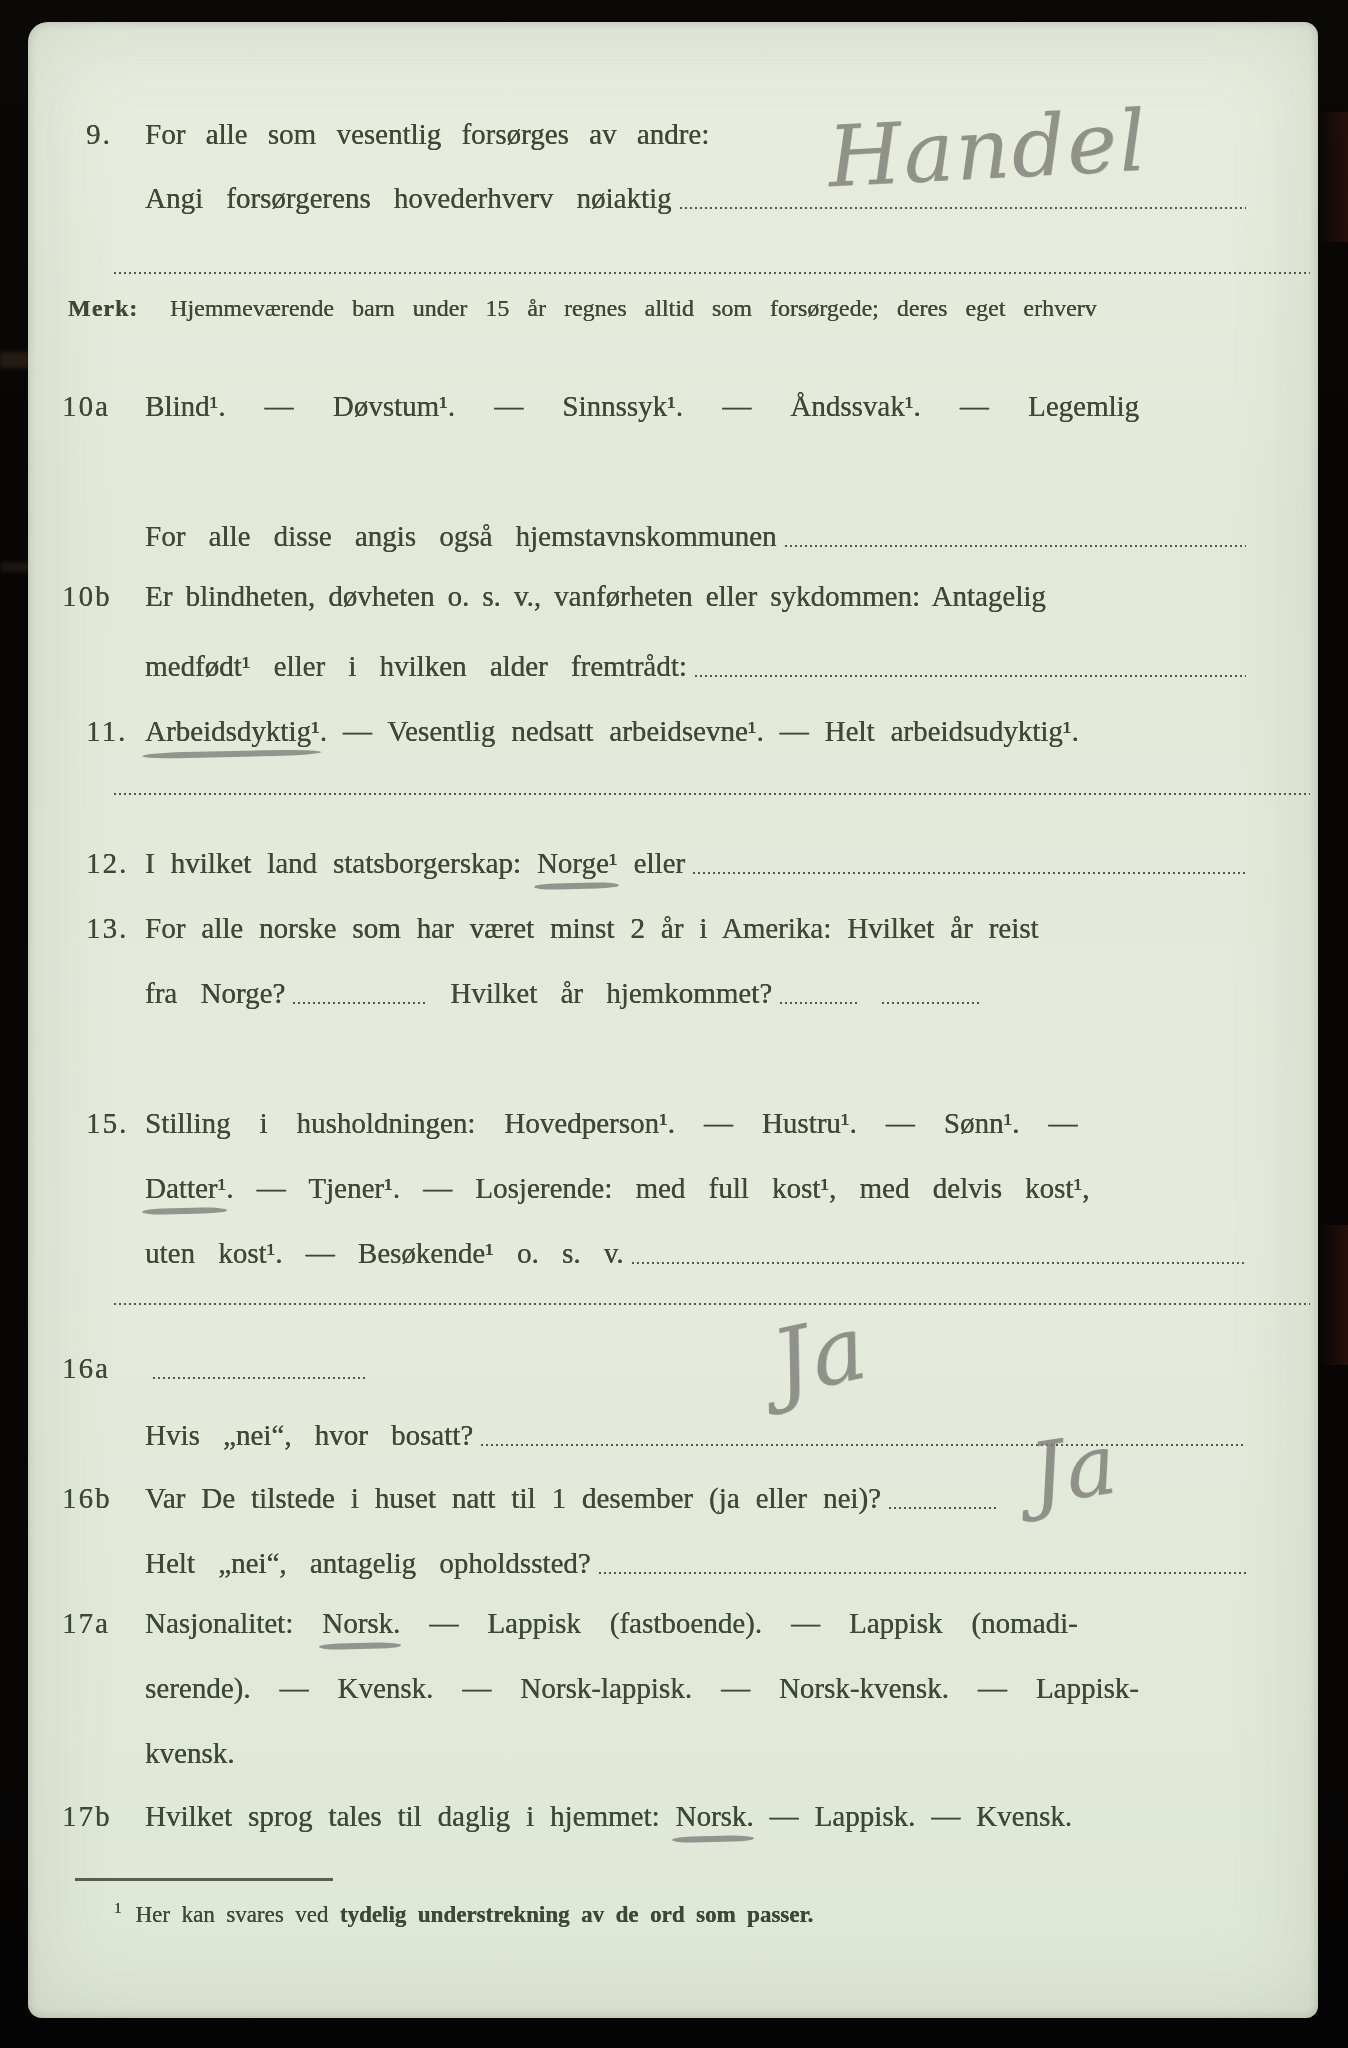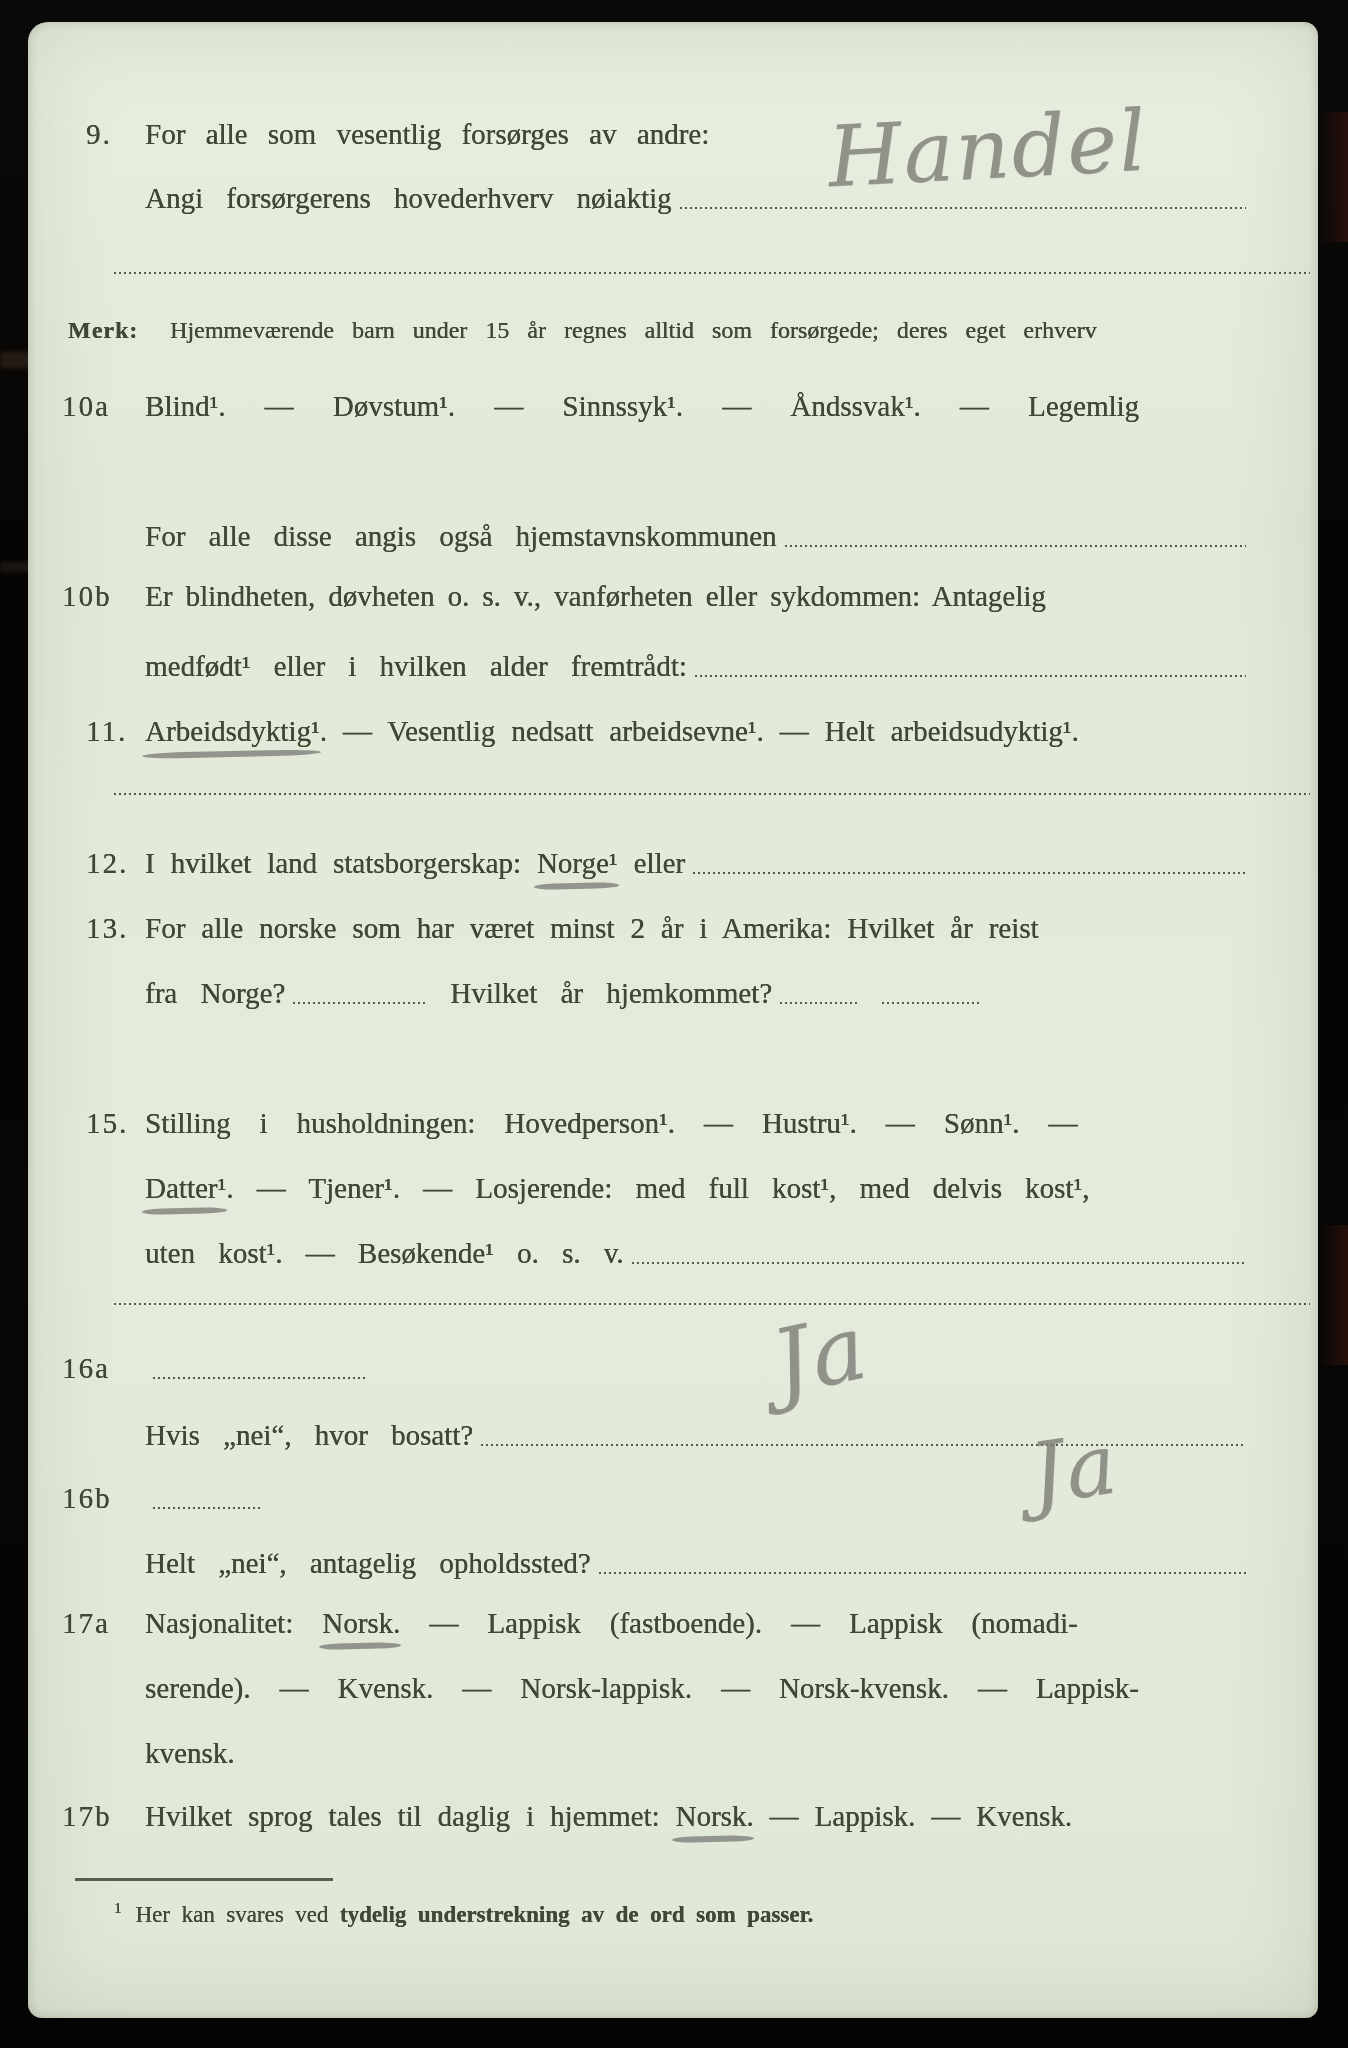--- a/index.html
+++ b/index.html
@@ -44,21 +44,21 @@
     background:#8b8b85;border-radius:45% 55% 50% 50% / 100% 100% 90% 90%;
     transform:rotate(-1.3deg);opacity:.9;
   }
   .hand{
     position:absolute;color:#7c7c76;opacity:.8;
     font-family:"DejaVu Serif", serif;font-style:italic;letter-spacing:2px;
     text-shadow:0.5px 0.5px 0 rgba(124,124,118,.5);
     white-space:nowrap;
   }
   .merk{position:absolute;font-size:24px;line-height:30px;word-spacing:.4em;
-    text-shadow:0.3px 0 0 currentColor;white-space:nowrap;margin-top:22px;}
+    text-shadow:0.3px 0 0 currentColor;white-space:nowrap;}
   .merk-label{font-weight:700;letter-spacing:1px;}
   .fnrule{position:absolute;left:47px;top:1856px;width:258px;height:3px;background:#3e4835;opacity:.85;}
   .footnote{position:absolute;left:86px;top:1872px;font-size:23px;line-height:28px;
     word-spacing:.25em;white-space:nowrap;text-shadow:0.2px 0 0 currentColor;}
   .footnote sup{font-size:15px;margin-right:14px;}
   .footnote b{font-weight:700;}
   .artifact{position:absolute;pointer-events:none;}
 </style>
 </head>
 <body>
@@ -148,20 +148,21 @@
     <span class="leader dotline" style="flex:0 0 215px"></span>
   </div>
   <div class="hand" style="left:745px;top:1280px;font-size:90px;transform:rotate(-12deg);">Ja</div>
   <div class="row cont" style="top:1395px">
     <span class="txt ws-5">Hvis „nei“, hvor bosatt?</span>
     <span class="leader fill dotline"></span>
   </div>
 
   <div class="row" style="top:1458px">
     <span class="num">16b</span>
+    <span class="txt ws-3">Var De tilstede i huset natt til 1 desember (ja eller nei)?</span>
     <span class="leader dotline" style="flex:0 0 110px"></span>
   </div>
   <div class="hand" style="left:1002px;top:1398px;font-size:84px;transform:rotate(-8deg);">Ja</div>
   <div class="row cont" style="top:1523px">
     <span class="txt ws-5">Helt „nei“, antagelig opholdssted?</span>
     <span class="leader fill dotline"></span>
   </div>
 
   <div class="row" style="top:1583px">
     <span class="num">17a</span>

